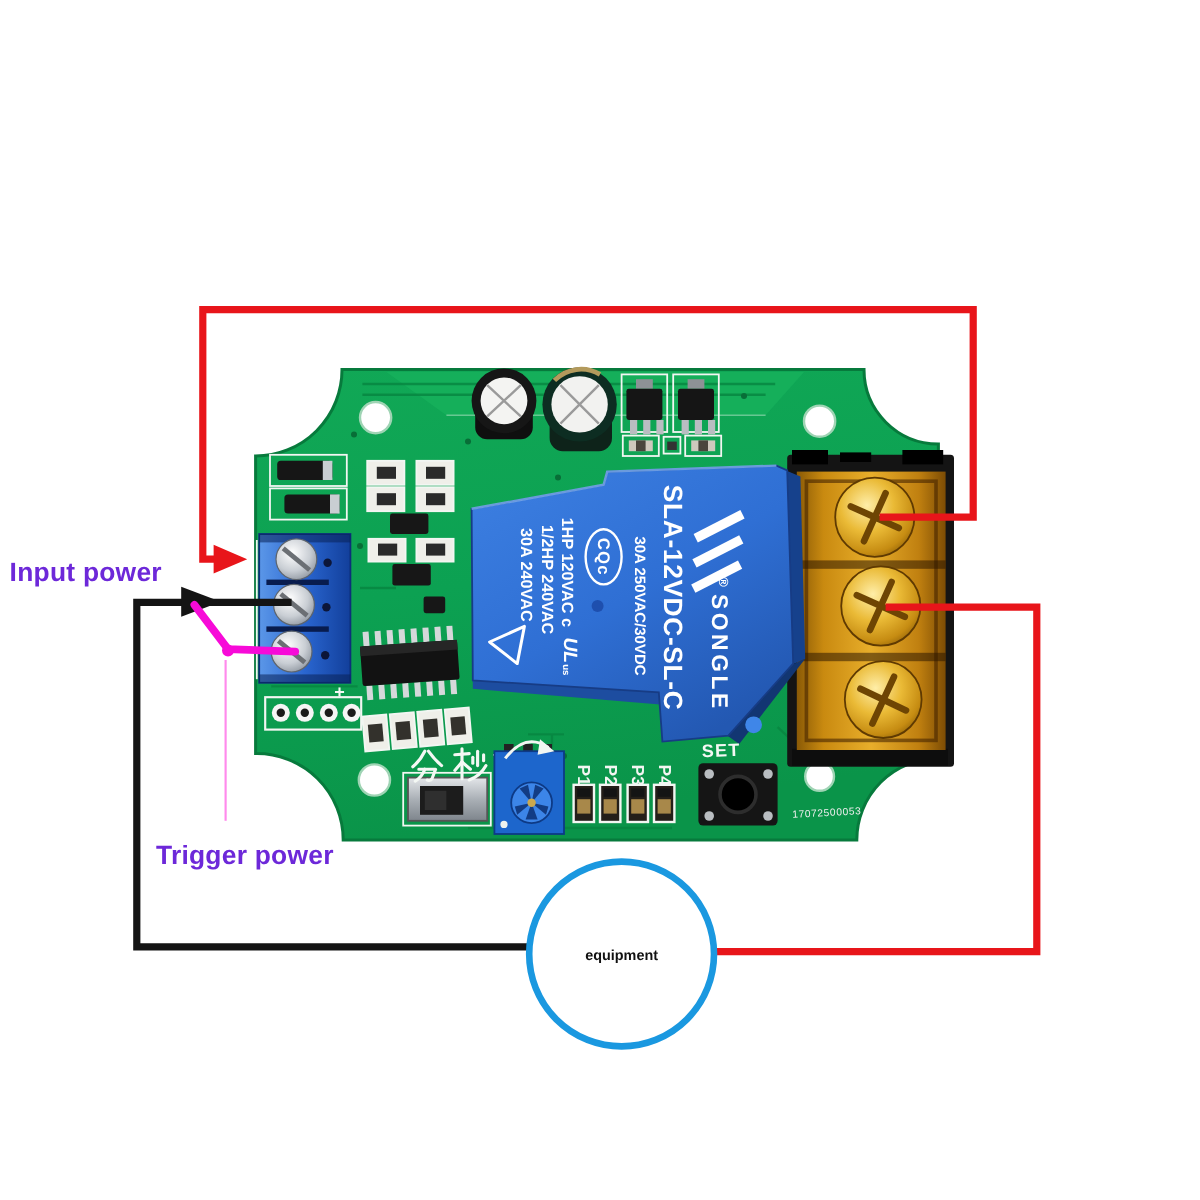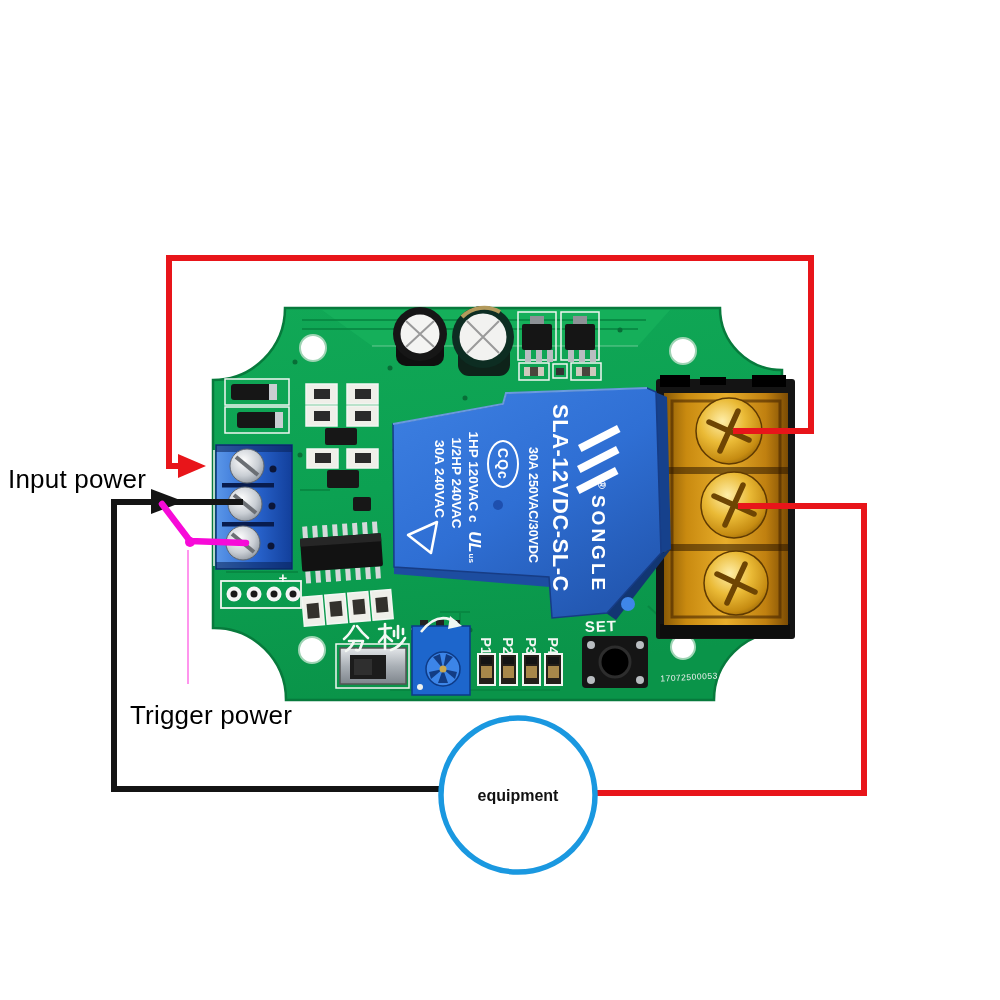--- a/index.html
+++ b/index.html
@@ -2,31 +2,31 @@
 <html><head>
 <meta charset="utf-8">
 <style>
   html,body{margin:0;padding:0;background:#ffffff;}
   #stage{position:relative;width:1000px;height:1000px;background:#ffffff;overflow:hidden;
          font-family:"Liberation Sans",sans-serif;}
   #stage svg{position:absolute;left:0;top:0;}
   .abs{position:absolute;}
   .ctr{transform:translate(-50%,-50%);}
   .rot90{transform:translate(-50%,-50%) rotate(90deg);white-space:nowrap;}
-  .anno{color:#000000;font-weight:400;font-size:26px;letter-spacing:0.2px;}
+  .anno{color:#6d28d9;font-weight:700;font-size:22px;letter-spacing:0.2px;}
   .silk{color:#f4f8f4;font-weight:700;}
   .relaytxt{color:#ffffff;font-weight:700;white-space:nowrap;}
   .cqc-badge{border:2.5px solid #fff;border-radius:50%;color:#fff;font-weight:700;
              font-size:14px;display:flex;align-items:center;justify-content:center;
              width:44px;height:28px;letter-spacing:1px;}
   .ul-badge{color:#fff;font-weight:700;display:flex;align-items:flex-end;gap:1px;}
   .ul-big{font-size:16px;font-style:italic;font-weight:700;}
   .ul-small{font-size:8px;line-height:12px;}
   .reg{font-size:11px;vertical-align:6px;margin-right:3px;}
-  .eq-label{color:#111;font-weight:700;font-size:16px;}
+  .eq-label{color:#111;font-weight:700;font-size:12px;}
   .serial{color:#efefef;font-weight:400;font-size:8.5px;letter-spacing:0.5px;}
   .plabel{color:#f2f6f2;font-weight:700;font-size:14.5px;}
 </style>
 </head>
 <body>
 
 <div id="stage">
 
 <svg width="1000" height="1000" viewBox="0 0 1000 1000">
   <defs>

